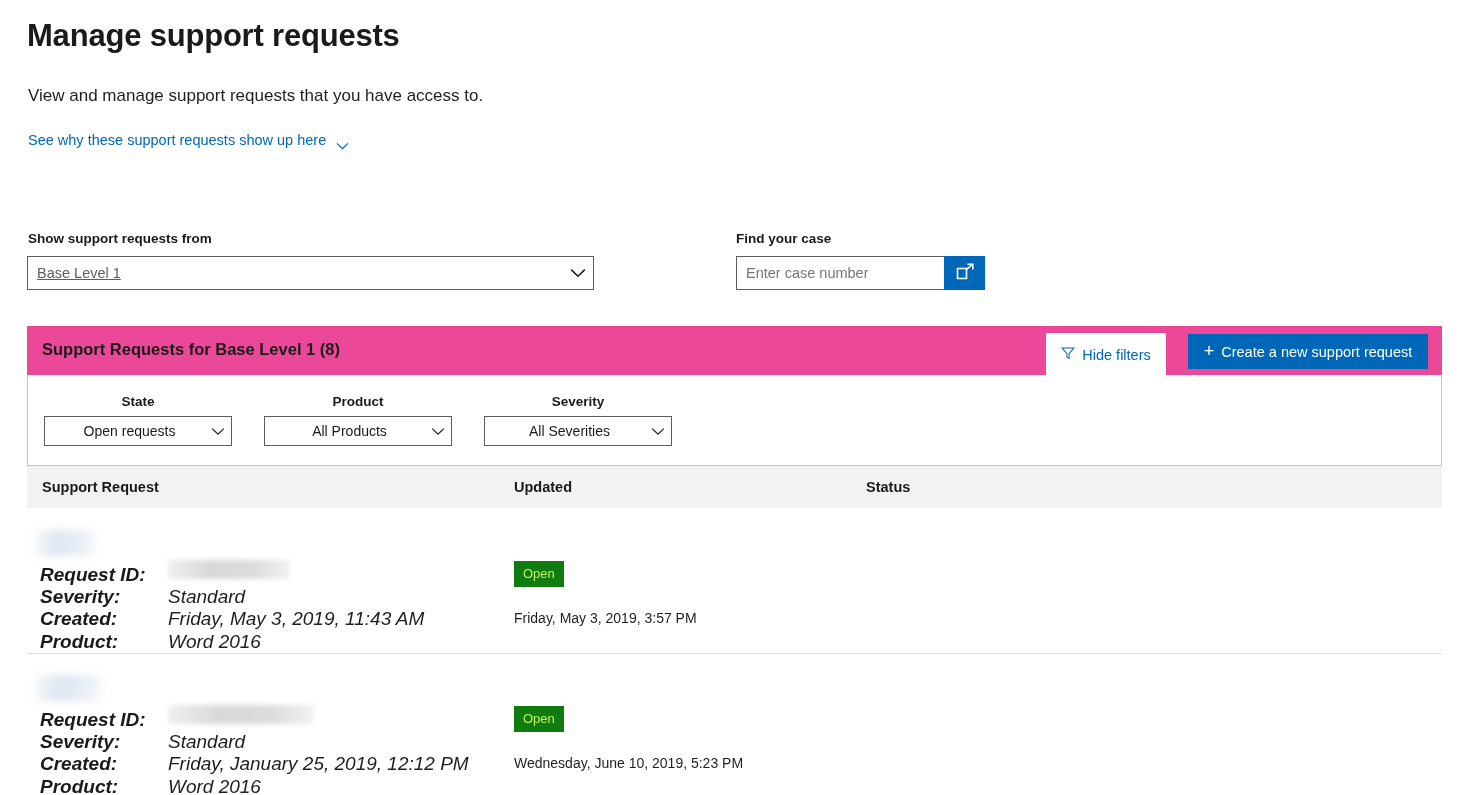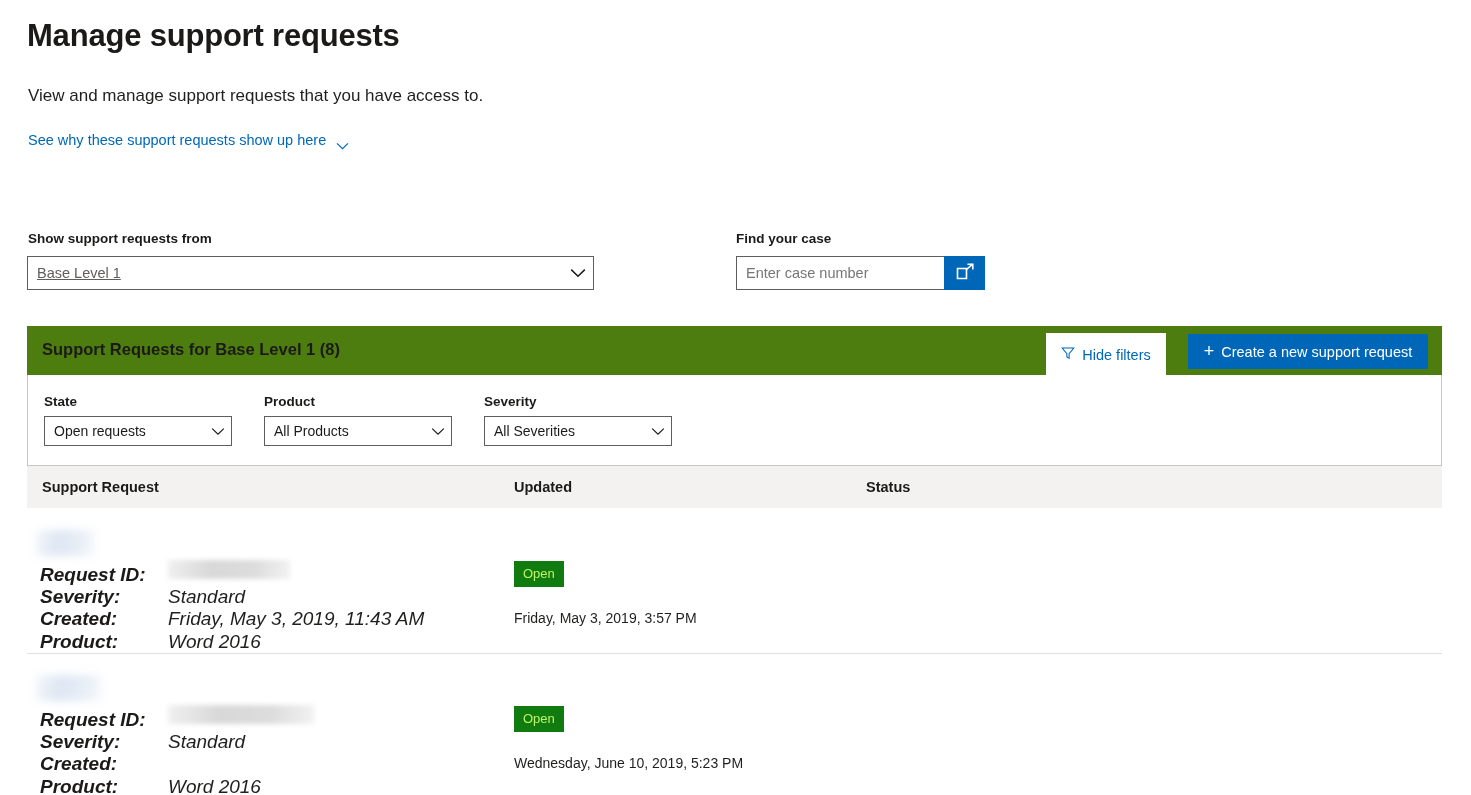--- a/index.html
+++ b/index.html
@@ -132,21 +132,21 @@
     padding: 0;
   }
 
   
   .panel-header {
     position: absolute;
     left: 27px;
     top: 326px;
     width: 1415px;
     height: 49px;
-    background: #4d7c0f;
+    background: #ec4899;
     box-sizing: border-box;
   }
   .panel-header-title {
     position: absolute;
     left: 15px;
     top: 14px;
     font-size: 16.5px;
     font-weight: bold;
     color: #1b1a19;
     white-space: nowrap;
@@ -201,21 +201,21 @@
     position: absolute;
     left: 27px;
     top: 375px;
     width: 1415px;
     height: 91px;
     background: #ffffff;
     border: 1px solid #c8c6c4;
     border-top: none;
     box-sizing: border-box;
   }
-  .filter-group { position: absolute; top: 19px; }
+  .filter-group { position: absolute; top: 19px; text-align: center; }
   .filter-group .filter-label {
     font-size: 13.5px;
     font-weight: bold;
     color: #1b1a19;
     white-space: nowrap;
     margin-bottom: 7px;
   }
   .filter-select {
     box-sizing: border-box;
     height: 30px;
@@ -486,20 +486,21 @@
     <div class="dl-row">
       <span class="dl-key">Request ID:</span>
       <span class="dl-val redacted"></span>
     </div>
     <div class="dl-row">
       <span class="dl-key">Severity:</span>
       <span class="dl-val">Standard</span>
     </div>
     <div class="dl-row">
       <span class="dl-key">Created:</span>
+      <span class="dl-val">Friday, January 25, 2019, 12:12 PM</span>
     </div>
     <div class="dl-row">
       <span class="dl-key">Product:</span>
       <span class="dl-val">Word 2016</span>
     </div>
   </div>
   <div class="status-badge">Open</div>
   <div class="updated-date">Wednesday, June 10, 2019, 5:23 PM</div>
 </div>
 

